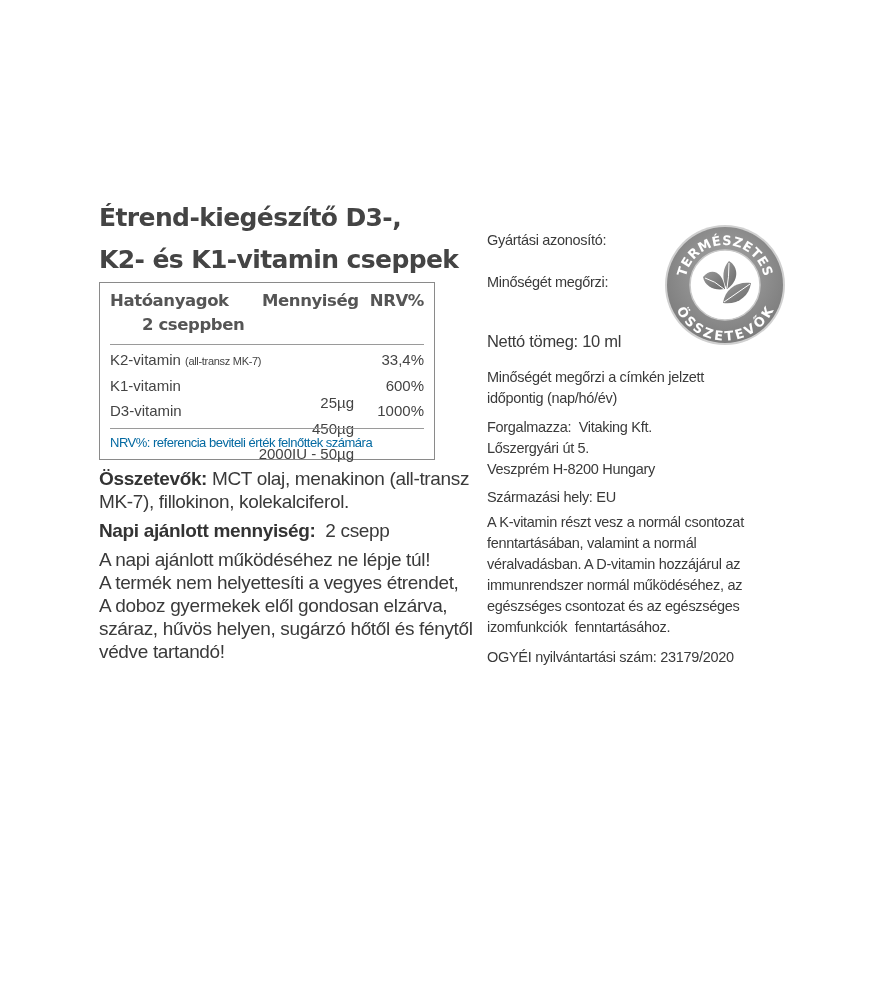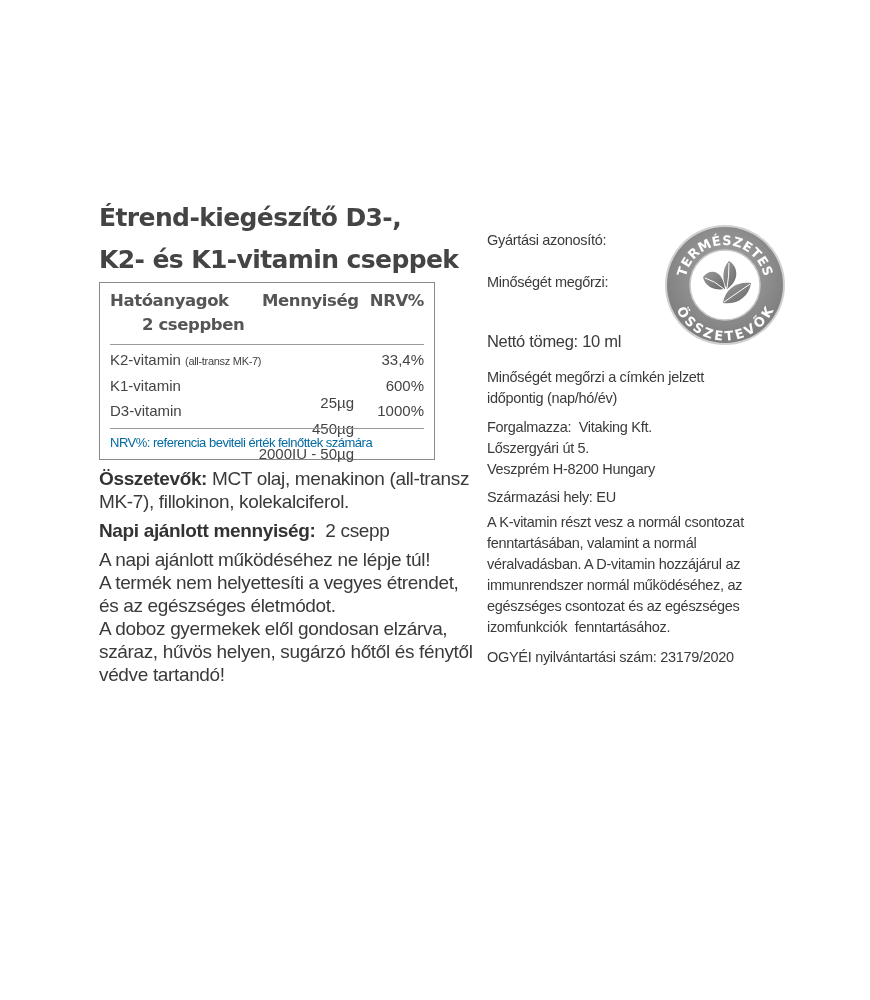--- a/index.html
+++ b/index.html
@@ -176,21 +176,20 @@
   <div>MK-7), fillokinon, kolekalciferol.</div>
 </div>
 
 <div class="left-text dose">
   <div><b>Napi ajánlott mennyiség:</b><span style="white-space:pre">  2 csepp</span></div>
 </div>
 
 <div class="left-text warnings">
   <div>A napi ajánlott működéséhez ne lépje túl!</div>
   <div>A termék nem helyettesíti a vegyes étrendet,</div>
-  <div>és az egészséges életmódot.</div>
   <div>A doboz gyermekek elől gondosan elzárva,</div>
   <div>száraz, hűvös helyen, sugárzó hőtől és fénytől</div>
   <div>védve tartandó!</div>
 </div>
 
 <div class="right-text batch">Gyártási azonosító:</div>
 <div class="right-text best-before">Minőségét megőrzi:</div>
 <div class="right-text net">Nettó tömeg: 10 ml</div>
 
 <div class="right-text storage-note">

